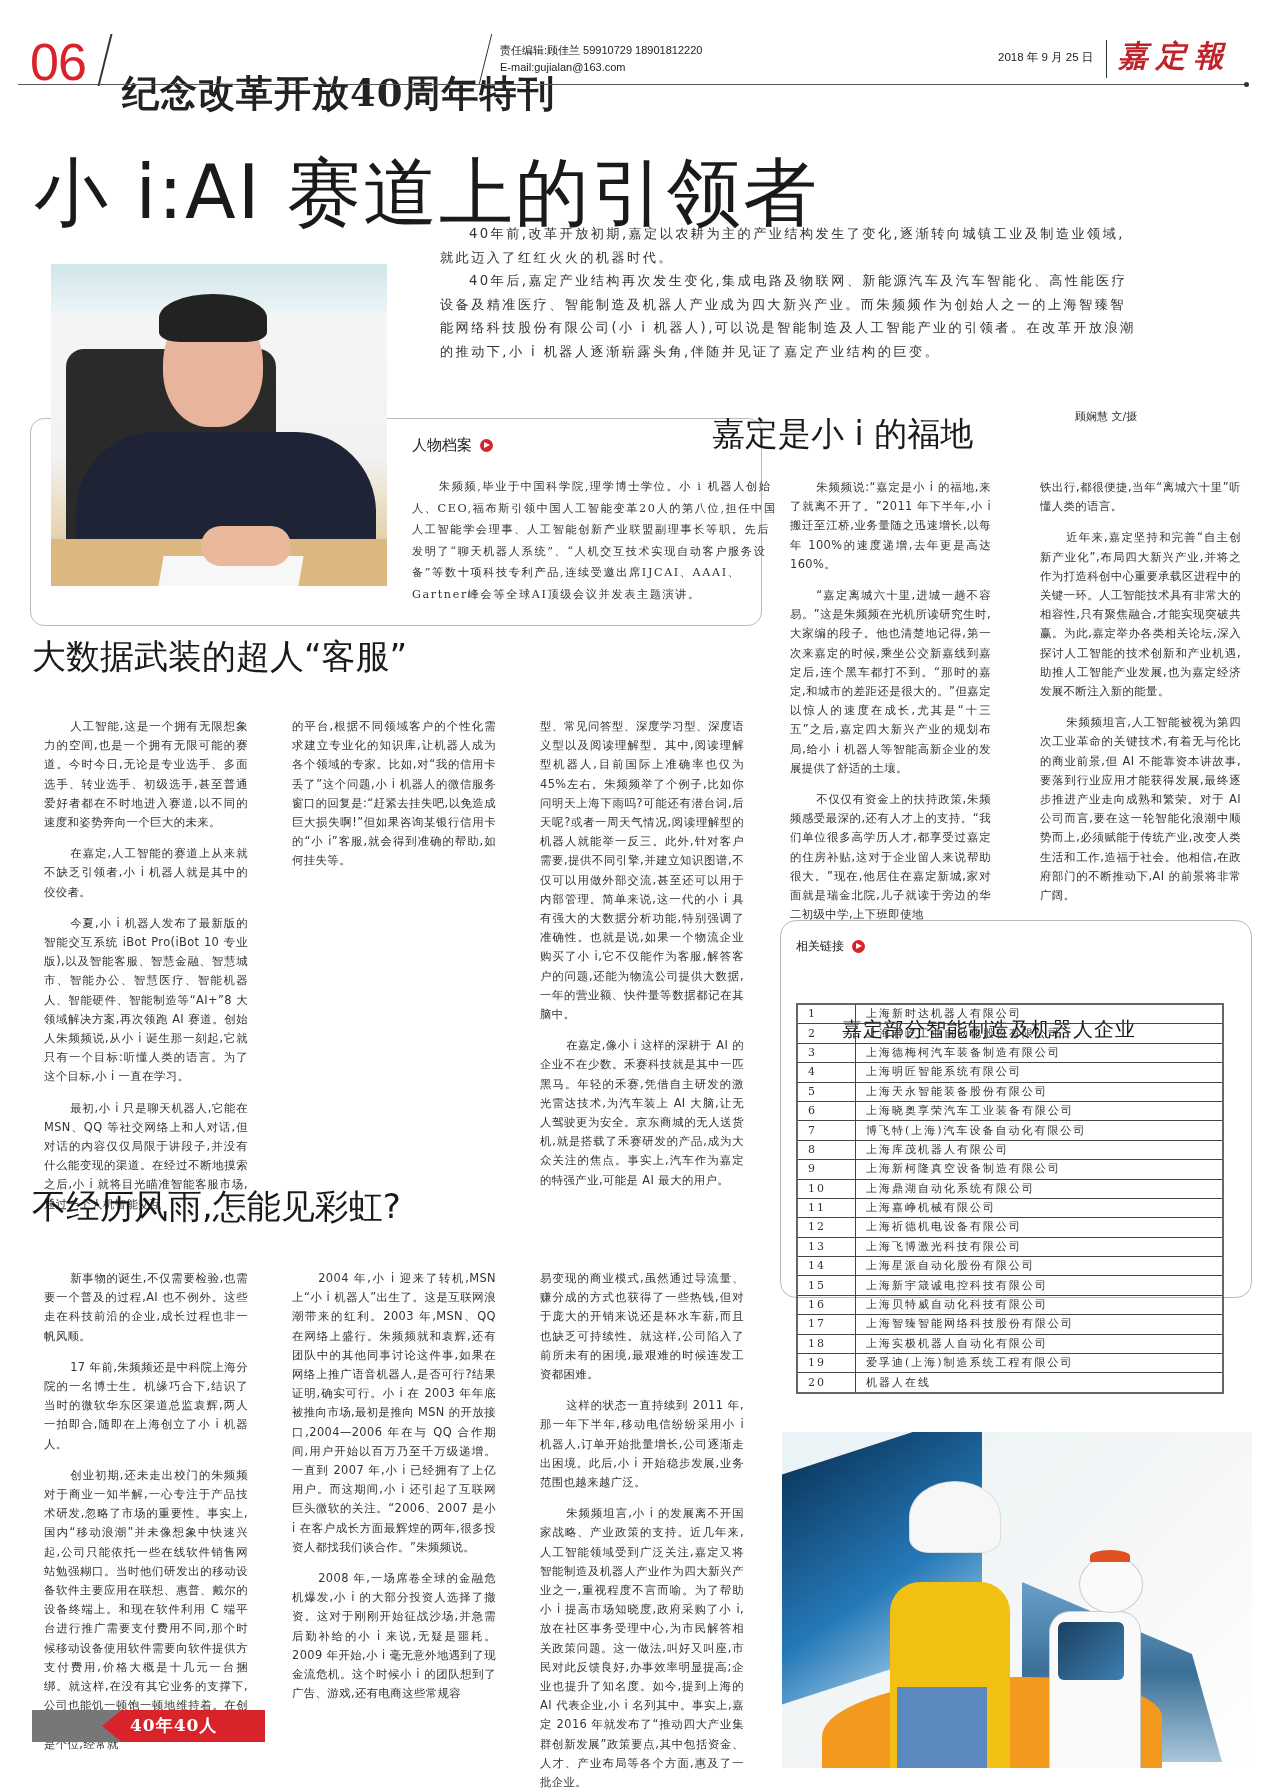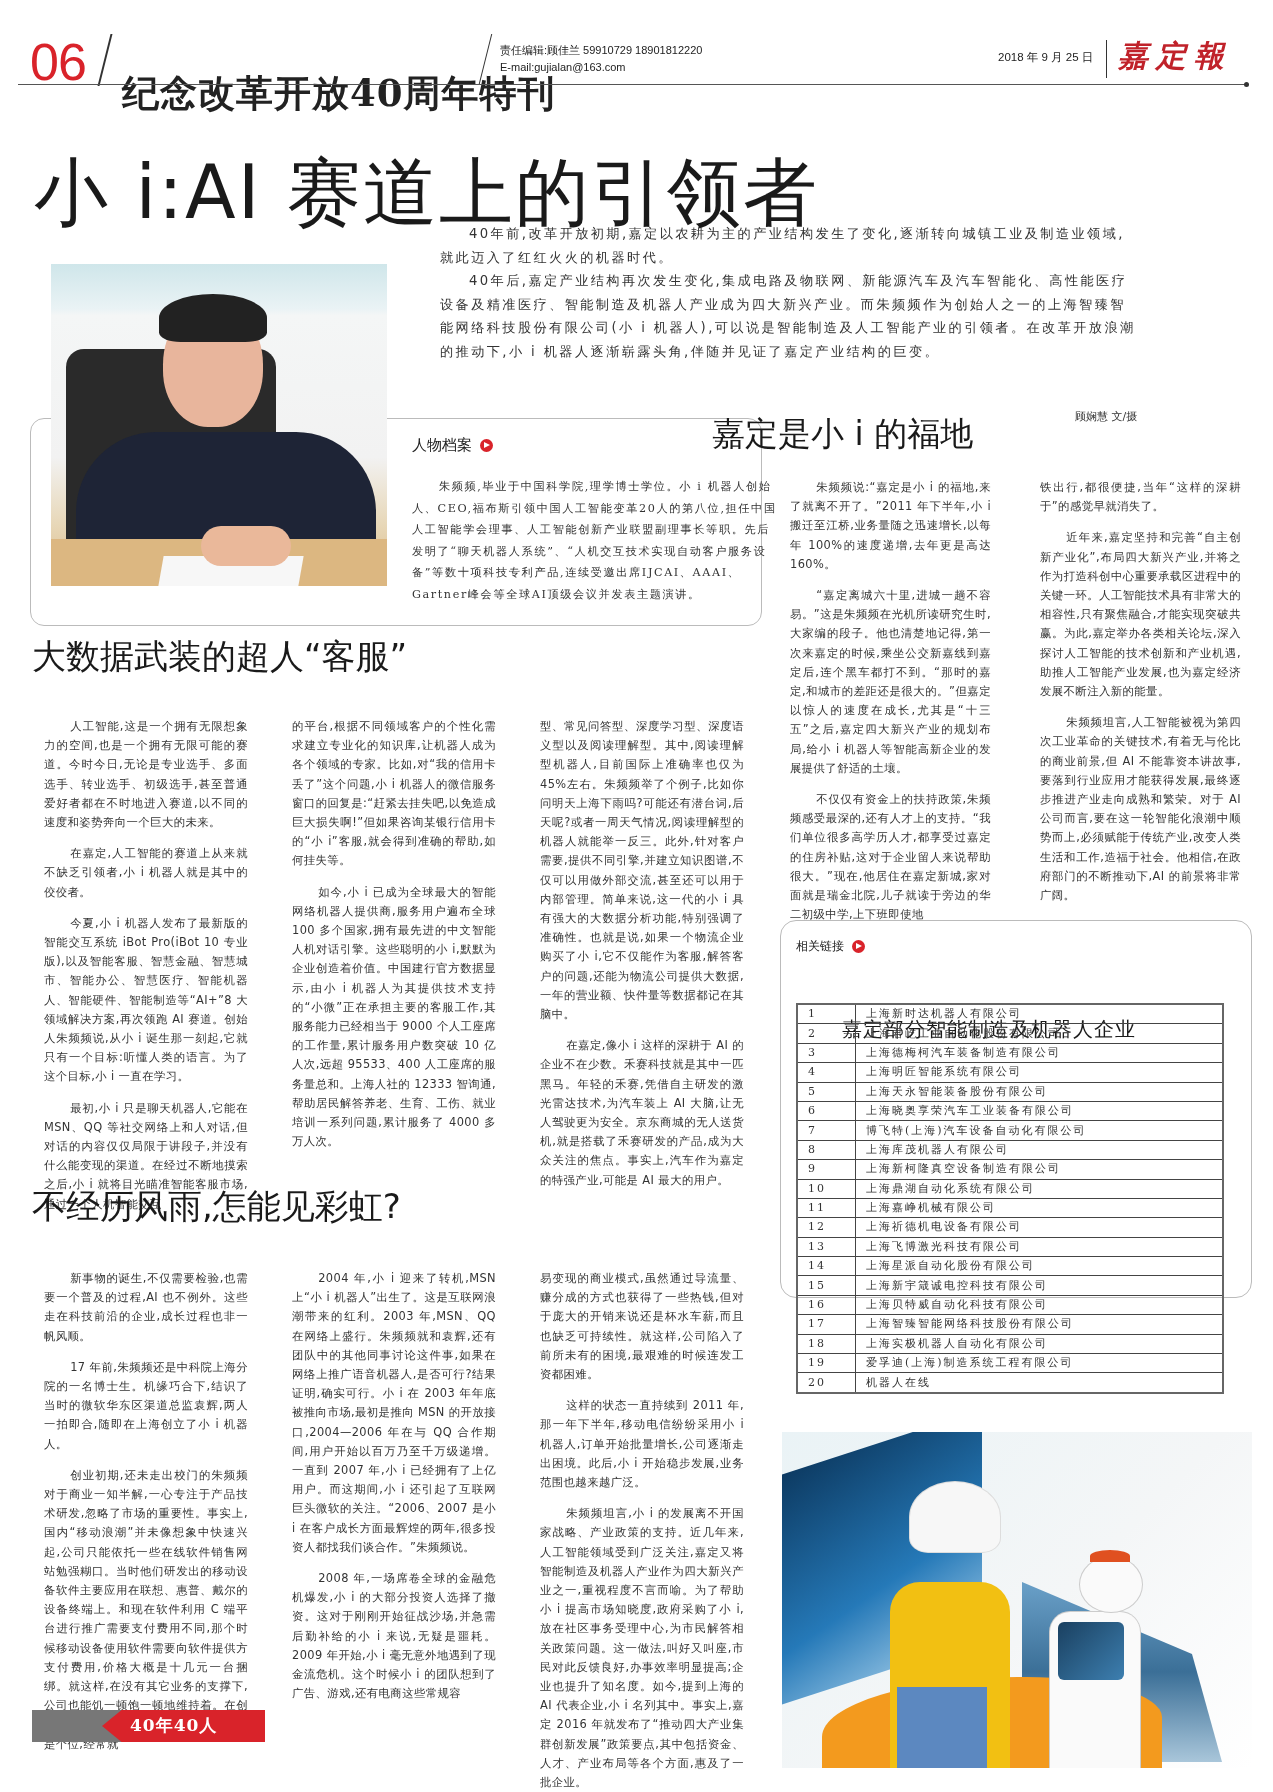--- a/index.html
+++ b/index.html
@@ -116,35 +116,34 @@
 </div>
 <div class="abs profile-text">朱频频,毕业于中国科学院,理学博士学位。小 i 机器人创始人、CEO,福布斯引领中国人工智能变革20人的第八位,担任中国人工智能学会理事、人工智能创新产业联盟副理事长等职。先后发明了“聊天机器人系统”、“人机交互技术实现自动客户服务设备”等数十项科技专利产品,连续受邀出席IJCAI、AAAI、Gartner峰会等全球AI顶级会议并发表主题演讲。</div>
 
 <div class="abs sec2-title">嘉定是小 i 的福地</div>
 <div class="col r1">
   <p>朱频频说:“嘉定是小 i 的福地,来了就离不开了。”2011 年下半年,小 i 搬迁至江桥,业务量随之迅速增长,以每年 100%的速度递增,去年更是高达 160%。</p>
   <p>“嘉定离城六十里,进城一趟不容易。”这是朱频频在光机所读研究生时,大家编的段子。他也清楚地记得,第一次来嘉定的时候,乘坐公交新嘉线到嘉定后,连个黑车都打不到。“那时的嘉定,和城市的差距还是很大的。”但嘉定以惊人的速度在成长,尤其是“十三五”之后,嘉定四大新兴产业的规划布局,给小 i 机器人等智能高新企业的发展提供了舒适的土壤。</p>
   <p>不仅仅有资金上的扶持政策,朱频频感受最深的,还有人才上的支持。“我们单位很多高学历人才,都享受过嘉定的住房补贴,这对于企业留人来说帮助很大。”现在,他居住在嘉定新城,家对面就是瑞金北院,儿子就读于旁边的华二初级中学,上下班即使地</p>
 </div>
 <div class="col r2">
-  <p style="text-indent:0">铁出行,都很便捷,当年“这样的深耕于”的感觉早就消失了。</p>
+  <p style="text-indent:0">铁出行,都很便捷,当年“离城六十里”听懂人类的语言。</p>
   <p>近年来,嘉定坚持和完善“自主创新产业化”,布局四大新兴产业,并将之作为打造科创中心重要承载区进程中的关键一环。人工智能技术具有非常大的相容性,只有聚焦融合,才能实现突破共赢。为此,嘉定举办各类相关论坛,深入探讨人工智能的技术创新和产业机遇,助推人工智能产业发展,也为嘉定经济发展不断注入新的能量。</p>
   <p>朱频频坦言,人工智能被视为第四次工业革命的关键技术,有着无与伦比的商业前景,但 AI 不能靠资本讲故事,要落到行业应用才能获得发展,最终逐步推进产业走向成熟和繁荣。对于 AI 公司而言,要在这一轮智能化浪潮中顺势而上,必须赋能于传统产业,改变人类生活和工作,造福于社会。他相信,在政府部门的不断推动下,AI 的前景将非常广阔。</p>
 </div>
 
 <div class="abs sec1-title">大数据武装的超人“客服”</div>
 <div class="col c1">
   <p>人工智能,这是一个拥有无限想象力的空间,也是一个拥有无限可能的赛道。今时今日,无论是专业选手、多面选手、转业选手、初级选手,甚至普通爱好者都在不时地进入赛道,以不同的速度和姿势奔向一个巨大的未来。</p>
   <p>在嘉定,人工智能的赛道上从来就不缺乏引领者,小 i 机器人就是其中的佼佼者。</p>
   <p>今夏,小 i 机器人发布了最新版的智能交互系统 iBot Pro(iBot 10 专业版),以及智能客服、智慧金融、智慧城市、智能办公、智慧医疗、智能机器人、智能硬件、智能制造等“AI+”8 大领域解决方案,再次领跑 AI 赛道。创始人朱频频说,从小 i 诞生那一刻起,它就只有一个目标:听懂人类的语言。为了这个目标,小 i 一直在学习。</p>
   <p>最初,小 i 只是聊天机器人,它能在 MSN、QQ 等社交网络上和人对话,但对话的内容仅仅局限于讲段子,并没有什么能变现的渠道。在经过不断地摸索之后,小 i 就将目光瞄准智能客服市场,通过一个人机智能交互</p>
 </div>
 <div class="col c2">
   <p style="text-indent:0">的平台,根据不同领域客户的个性化需求建立专业化的知识库,让机器人成为各个领域的专家。比如,对“我的信用卡丢了”这个问题,小 i 机器人的微信服务窗口的回复是:“赶紧去挂失吧,以免造成巨大损失啊!”但如果咨询某银行信用卡的“小 i”客服,就会得到准确的帮助,如何挂失等。</p>
-  <p>如今,小 i 已成为全球最大的智能网络机器人提供商,服务用户遍布全球 100 多个国家,拥有最先进的中文智能人机对话引擎。这些聪明的小 i,默默为企业创造着价值。中国建行官方数据显示,由小 i 机器人为其提供技术支持的“小微”正在承担主要的客服工作,其服务能力已经相当于 9000 个人工座席的工作量,累计服务用户数突破 10 亿人次,远超 95533、400 人工座席的服务量总和。上海人社的 12333 智询通,帮助居民解答养老、生育、工伤、就业培训一系列问题,累计服务了 4000 多万人次。</p>
 </div>
 <div class="col c3">
   <p style="text-indent:0">型、常见问答型、深度学习型、深度语义型以及阅读理解型。其中,阅读理解型机器人,目前国际上准确率也仅为 45%左右。朱频频举了个例子,比如你问明天上海下雨吗?可能还有潜台词,后天呢?或者一周天气情况,阅读理解型的机器人就能举一反三。此外,针对客户需要,提供不同引擎,并建立知识图谱,不仅可以用做外部交流,甚至还可以用于内部管理。简单来说,这一代的小 i 具有强大的大数据分析功能,特别强调了准确性。也就是说,如果一个物流企业购买了小 i,它不仅能作为客服,解答客户的问题,还能为物流公司提供大数据,一年的营业额、快件量等数据都记在其脑中。</p>
   <p>在嘉定,像小 i 这样的深耕于 AI 的企业不在少数。禾赛科技就是其中一匹黑马。年轻的禾赛,凭借自主研发的激光雷达技术,为汽车装上 AI 大脑,让无人驾驶更为安全。京东商城的无人送货机,就是搭载了禾赛研发的产品,成为大众关注的焦点。事实上,汽车作为嘉定的特强产业,可能是 AI 最大的用户。</p>
 </div>
 
 <div class="abs links-box"></div>
 <div class="abs links-label">
   <span>相关链接</span><span class="play-icon"></span>
 </div>

